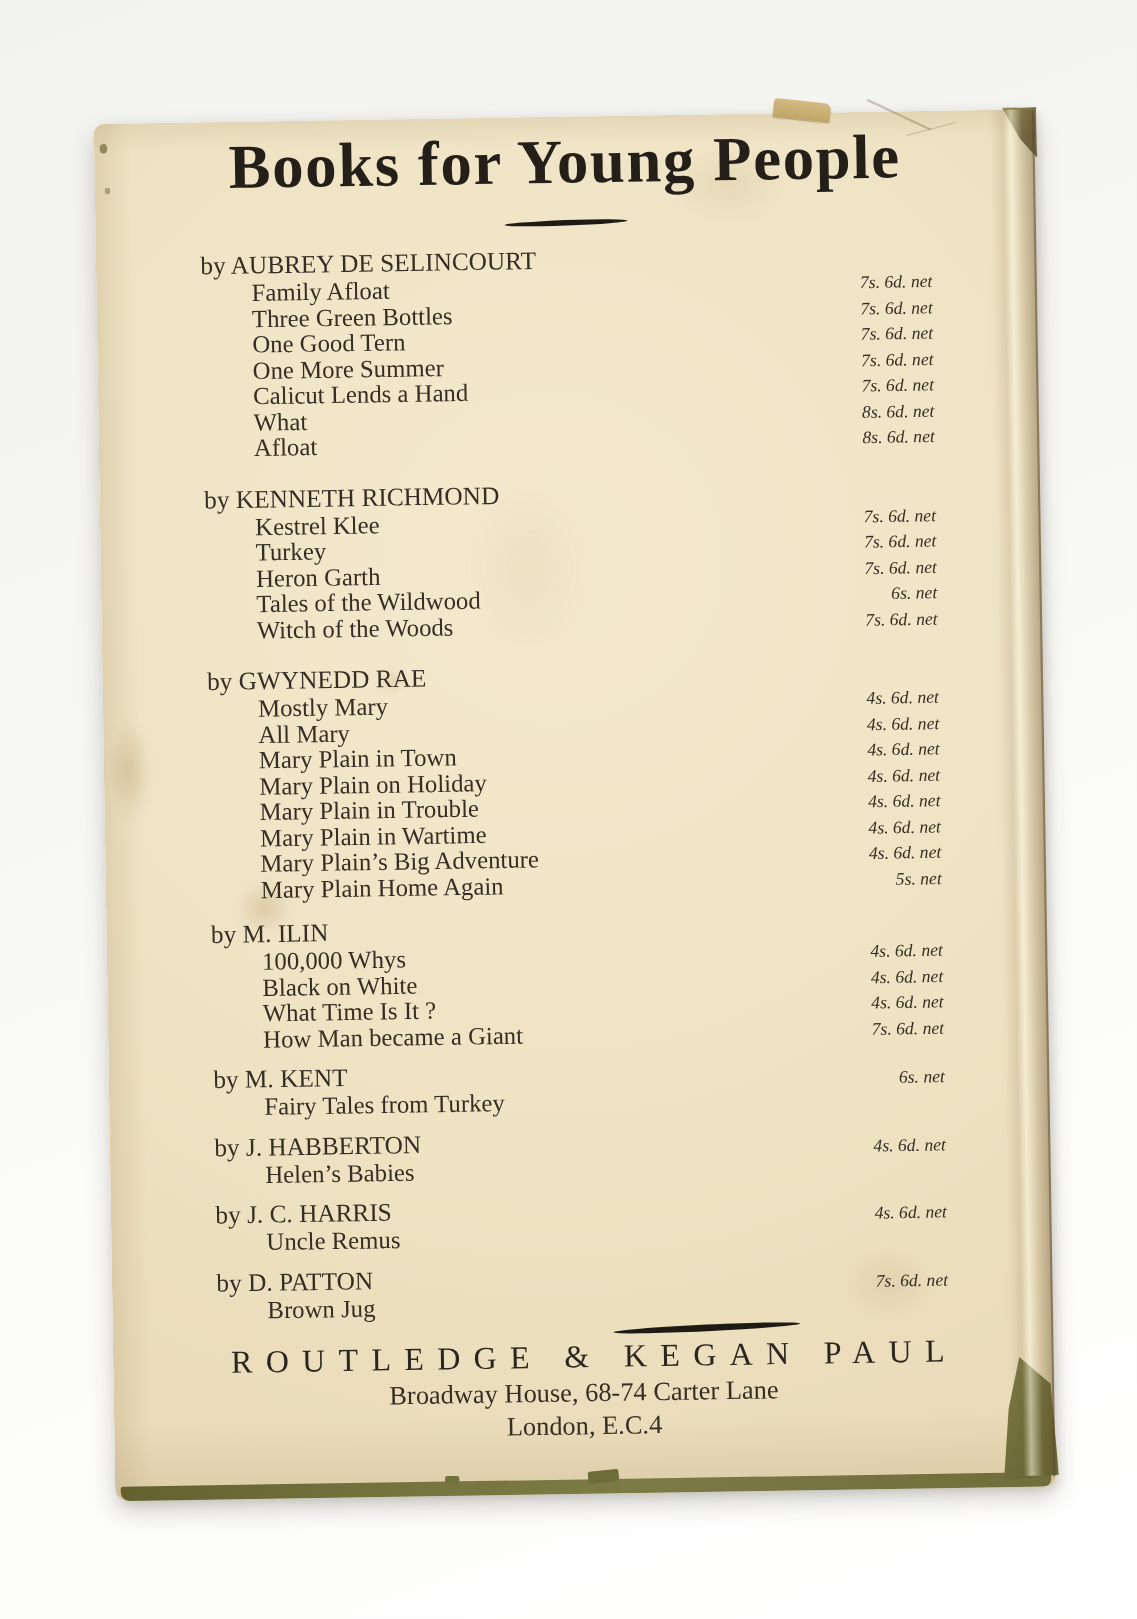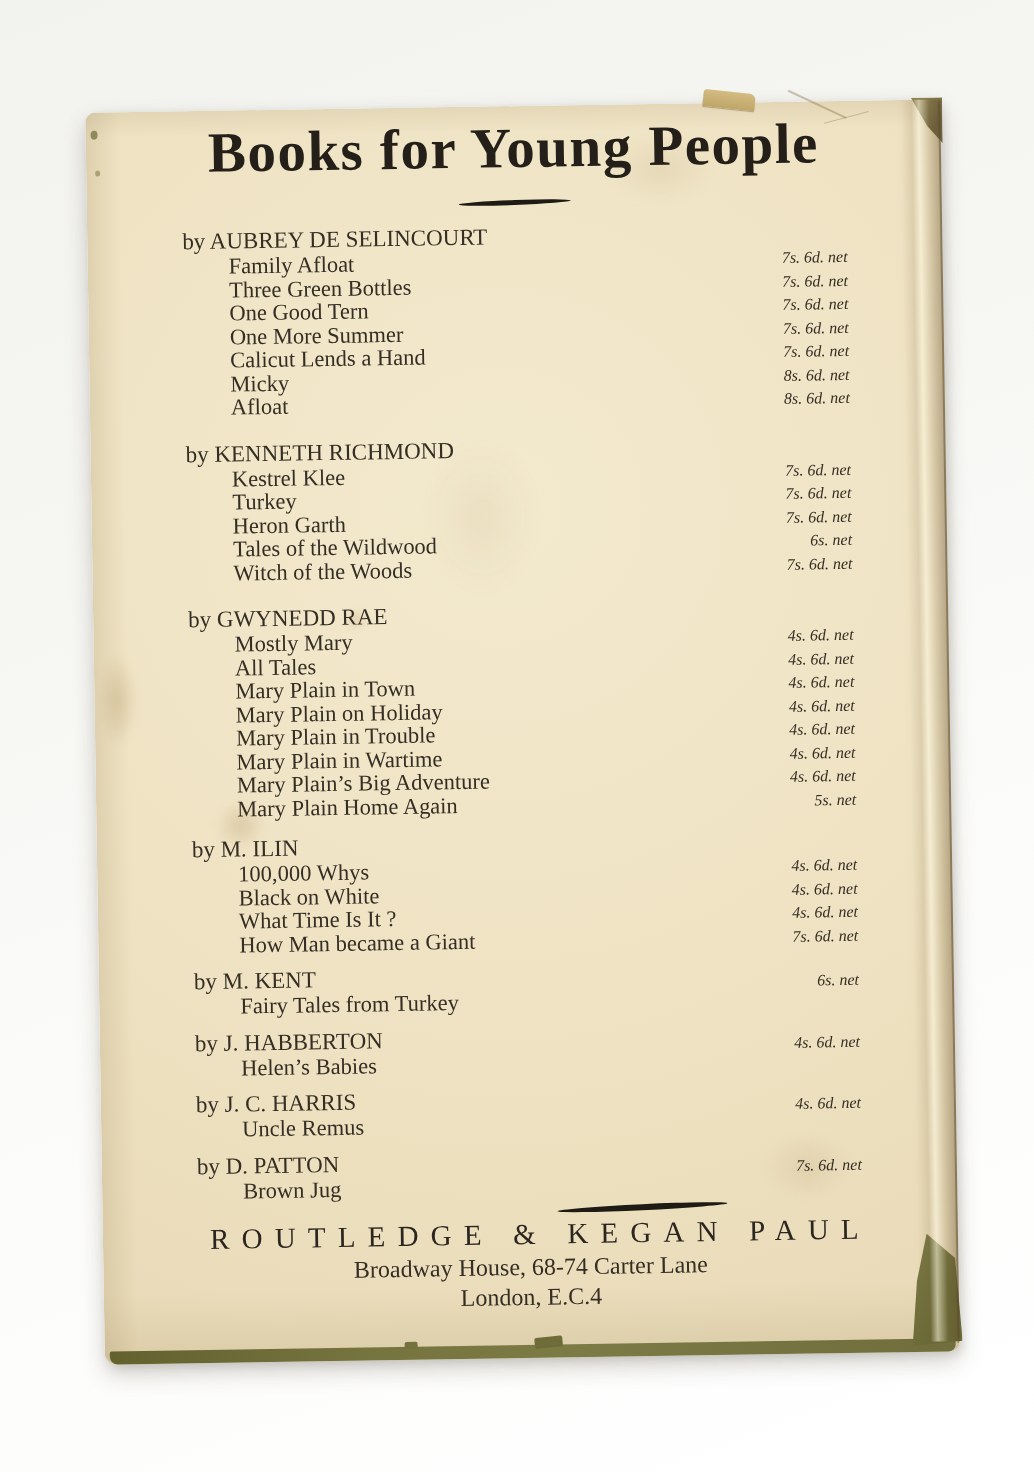--- a/index.html
+++ b/index.html
@@ -111,21 +111,21 @@
           </div>
           <div class="row">
             <span class="t">One More Summer</span>
             <span class="p">7s. 6d. net</span>
           </div>
           <div class="row">
             <span class="t">Calicut Lends a Hand</span>
             <span class="p">7s. 6d. net</span>
           </div>
           <div class="row">
-            <span class="t">Micky</span>
+            <span class="t">What</span>
             <span class="p">8s. 6d. net</span>
           </div>
           <div class="row">
             <span class="t">Afloat</span>
             <span class="p">8s. 6d. net</span>
           </div>
         </section>
 
         <section class="sec g22">
           <div class="author">by KENNETH RICHMOND</div>
@@ -151,21 +151,21 @@
           </div>
         </section>
 
         <section class="sec g22">
           <div class="author">by GWYNEDD RAE</div>
           <div class="row">
             <span class="t">Mostly Mary</span>
             <span class="p">4s. 6d. net</span>
           </div>
           <div class="row">
-            <span class="t">All Tales</span>
+            <span class="t">All Mary</span>
             <span class="p">4s. 6d. net</span>
           </div>
           <div class="row">
             <span class="t">Mary Plain in Town</span>
             <span class="p">4s. 6d. net</span>
           </div>
           <div class="row">
             <span class="t">Mary Plain on Holiday</span>
             <span class="p">4s. 6d. net</span>
           </div>

